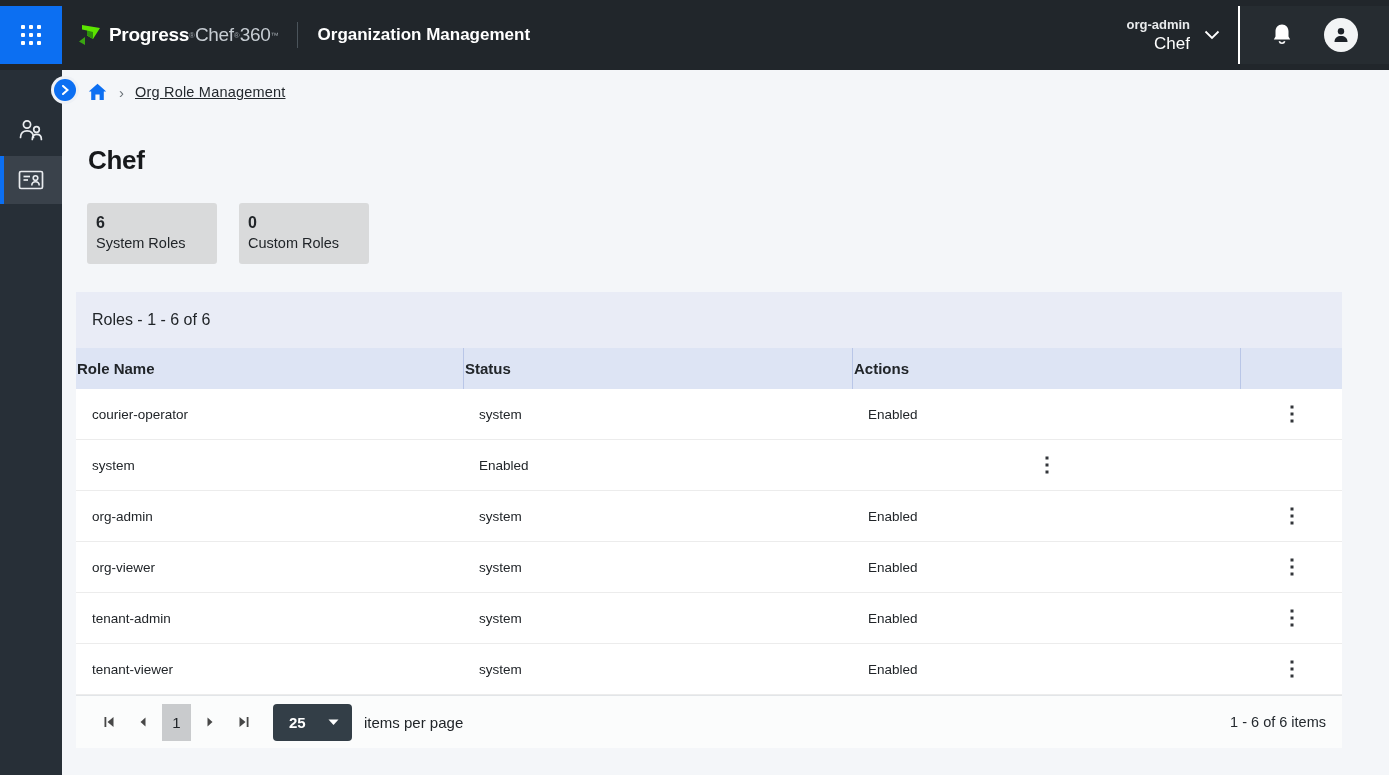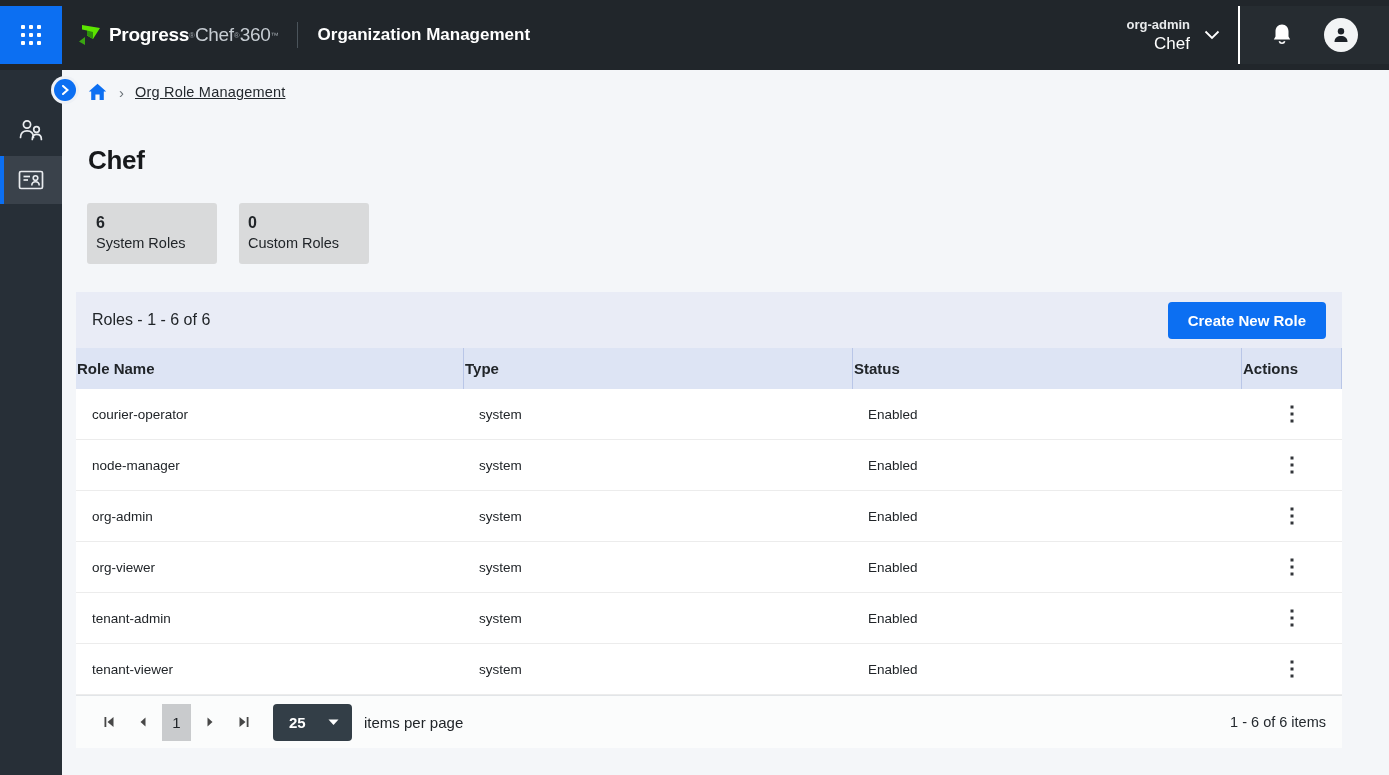--- a/index.html
+++ b/index.html
@@ -199,46 +199,43 @@
     </div>
     <div class="stat-card">
       <div class="stat-value">0</div>
       <div class="stat-label">Custom Roles</div>
     </div>
   </div>
 
   <div class="card">
     <div class="card-toolbar">
       <div class="card-title">Roles - 1 - 6 of 6</div>
-      <button class="btn-primary">Create New Role</button>
     </div>
 
     <div class="thead">
       <div class="th">Role Name</div>
-      <div class="th">Type</div>
       <div class="th">Status</div>
       <div class="th">Actions</div>
     </div>
 
     <div class="trow">
       <div class="td">courier-operator</div>
       <div class="td">system</div>
       <div class="td">Enabled</div>
       <div class="td td-actions">
           <button class="kebab">
         <svg width="4" height="18" viewBox="0 0 4 18">
               <rect x="0.5" y="0.5" width="3" height="3" fill="#33363a"></rect>
               <rect x="0.5" y="7.5" width="3" height="3" fill="#33363a"></rect>
               <rect x="0.5" y="14.5" width="3" height="3" fill="#33363a"></rect>
             </svg>
       </button>
         </div>
     </div>
     <div class="trow">
-      <div class="td">node-manager</div>
       <div class="td">system</div>
       <div class="td">Enabled</div>
       <div class="td td-actions">
           <button class="kebab">
         <svg width="4" height="18" viewBox="0 0 4 18">
               <rect x="0.5" y="0.5" width="3" height="3" fill="#33363a"></rect>
               <rect x="0.5" y="7.5" width="3" height="3" fill="#33363a"></rect>
               <rect x="0.5" y="14.5" width="3" height="3" fill="#33363a"></rect>
             </svg>
       </button>

